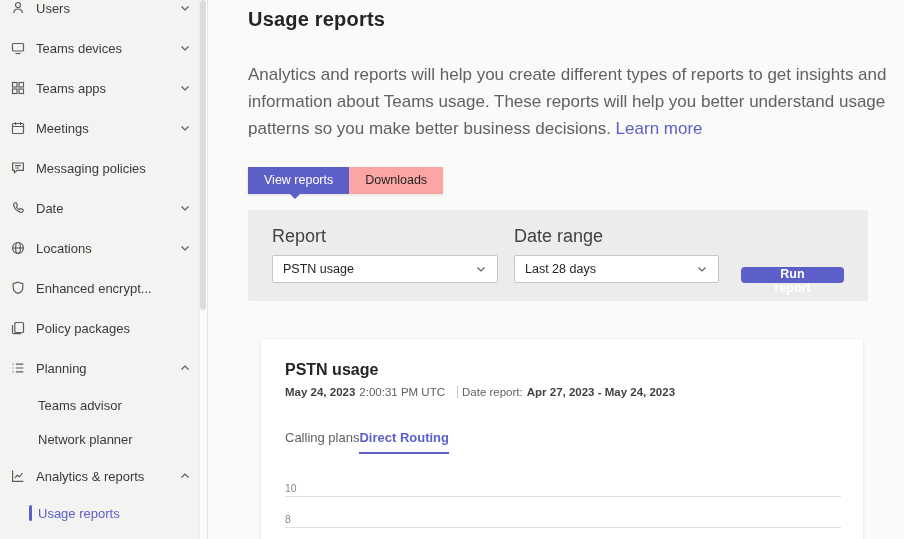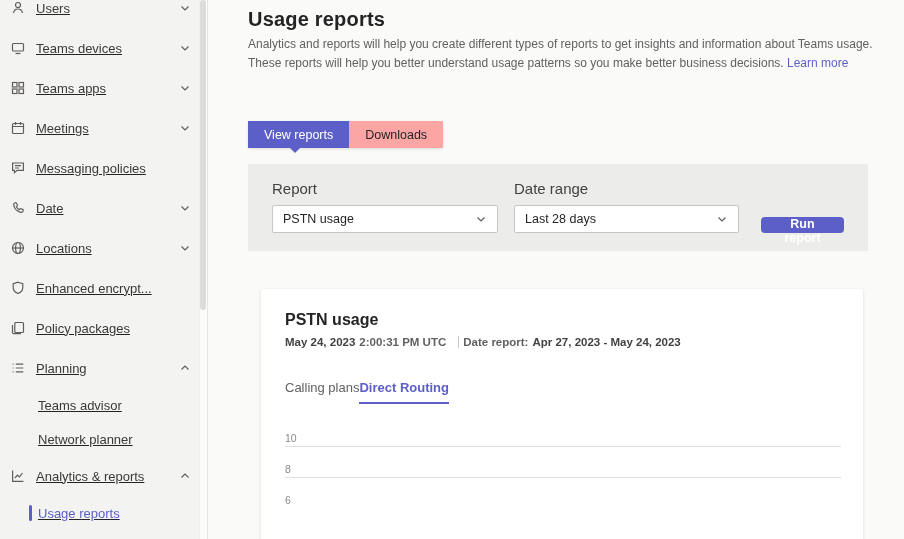--- a/index.html
+++ b/index.html
@@ -9,21 +9,20 @@
     background:#fafaf9;
     display:flex;
     color:#242424;
   }
 
   
   .sidebar {
     width:208px; flex-shrink:0; background:#f3f3f1;
     position:relative; border-right:1px solid #e6e6e4;
     overflow:hidden;
-    text-decoration:underline;
   }
   .nav { margin-top:-12px; }
   .nav-item {
     height:40px; display:flex; align-items:center;
     padding:0 10px 0 10px; font-size:13px; color:#3b3a39; cursor:pointer;
   }
   .nav-item .icon {
     width:16px; height:16px; margin-right:10px; color:#605e5c;
     flex-shrink:0; display:flex; align-items:center; justify-content:center;
   }
@@ -43,69 +42,69 @@
   }
   .scrollthumb {
     position:absolute; top:0; right:1px; width:6px; height:310px;
     background:#dcdcda; border-radius:3px;
   }
 
   
   .main { flex:1; padding:8px 0 0 40px; position:relative; overflow:hidden; }
   .page-title { font-size:20px; font-weight:700; color:#242424; letter-spacing:.2px; }
   .desc {
-    margin-top:4px; font-size:12px; line-height:1.6; color:#616161; max-width:650px;
+    margin-top:30px; font-size:17px; line-height:1.6; color:#616161; max-width:650px;
   }
   .learn-more { color:#5b5fc7; text-decoration:none; cursor:pointer; }
 
   
-  .pivot { margin-top:48px; display:inline-flex; box-shadow:0 1px 3px rgba(0,0,0,.12); border-radius:2px; }
+  .pivot { margin-top:24px; display:inline-flex; box-shadow:0 1px 3px rgba(0,0,0,.12); border-radius:2px; }
   .pivot-tab {
     height:27px; padding:0 16px; font-size:12.5px; display:flex; align-items:center;
     background:#fca5a5; color:#242424; border:none; cursor:pointer; position:relative;
     font-family:"Liberation Sans", sans-serif;
   }
   .pivot-tab.active { background:#5b5fc7; color:#fff; font-weight:400; }
   .pivot-tab.active::after {
     content:""; position:absolute; top:100%; left:42px;
     border:5px solid transparent; border-top-color:#5b5fc7;
   }
 
   
   .filter-panel {
     margin-top:16px; width:620px; background:#ececea; border-radius:2px;
     padding:16px 24px 18px; display:flex; align-items:flex-end; gap:16px;
   }
   .filter-group { display:flex; flex-direction:column; }
-  .filter-label { font-size:15px; color:#424242; margin-bottom:8px; }
+  .filter-label { font-size:18px; color:#424242; margin-bottom:8px; }
   .dropdown {
     height:28px; background:#fff; border:1px solid #c8c6c4; border-radius:2px;
     display:flex; align-items:center; justify-content:space-between;
     padding:0 10px; font-size:12.5px; color:#242424; cursor:pointer;
   }
   .dd-report { width:226px; }
-  .dd-range  { width:225px; }
+  .dd-range  { width:205px; }
   .dd-chev { color:#605e5c; width:12px; height:12px; }
   .dd-chev svg { width:12px; height:12px; }
   .run-btn {
     margin-left:6px; height:16px; padding:0 22px; background:#5b5fc7; color:#fff;
     border:none; border-radius:4px; font-size:12.5px; font-weight:700; cursor:pointer;
     font-family:"Liberation Sans", sans-serif;
   }
 
   
   .card {
     margin-top:38px; margin-left:13px; width:602px; min-height:280px;
     background:#fff; border-radius:2px; box-shadow:0 1.6px 3.6px rgba(0,0,0,.13);
     padding:22px 24px;
   }
   .card-title { font-size:16px; font-weight:700; color:#242424; }
   .card-meta { margin-top:7px; font-size:11.5px; display:flex; align-items:flex-end; }
   .meta-bold { font-weight:700; color:#424242; }
-  .meta-gray { color:#616161; font-weight:700; }
+  .meta-gray { color:#616161; font-weight:400; }
   .card-meta > span { margin-right:4px; }
   .meta-divider { width:1px; height:12px; background:#c8c6c4; margin:0 12px 0 8px; }
 
   .card-tabs { margin-top:32px; display:flex; }
   .card-tab { font-size:13px; color:#616161; padding-bottom:7px; cursor:pointer; }
   .card-tab.active {
     color:#5b5fc7; font-weight:700; border-bottom:2px solid #5b5fc7;
   }
 
   .chart { margin-top:28px; width:556px; }

